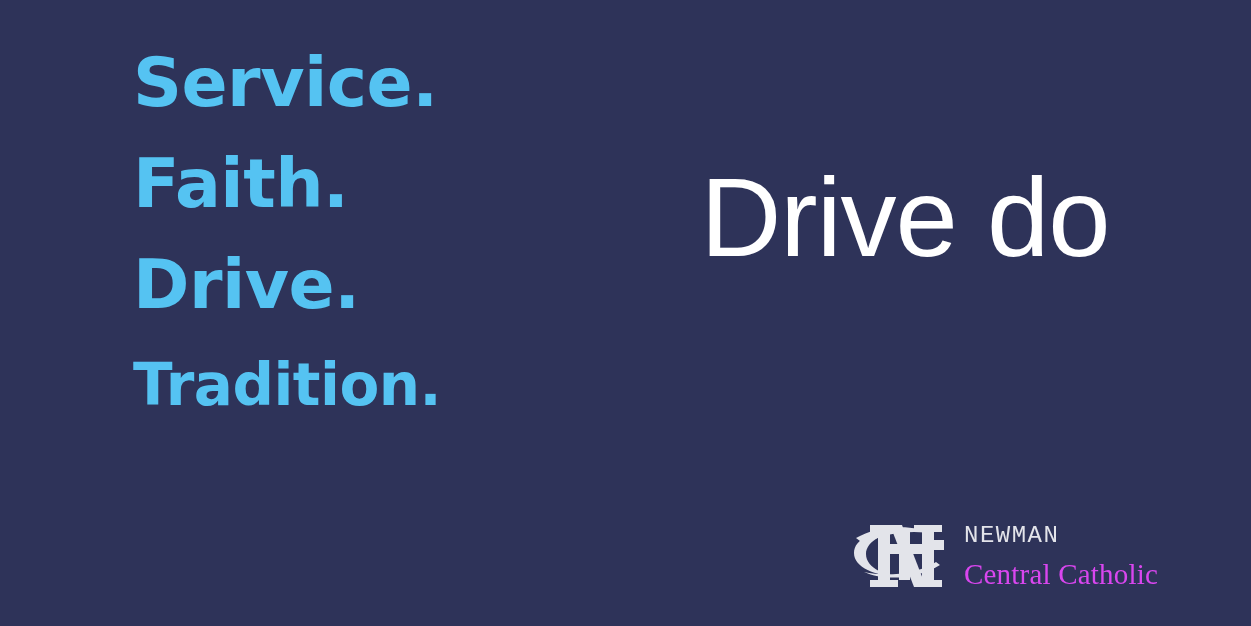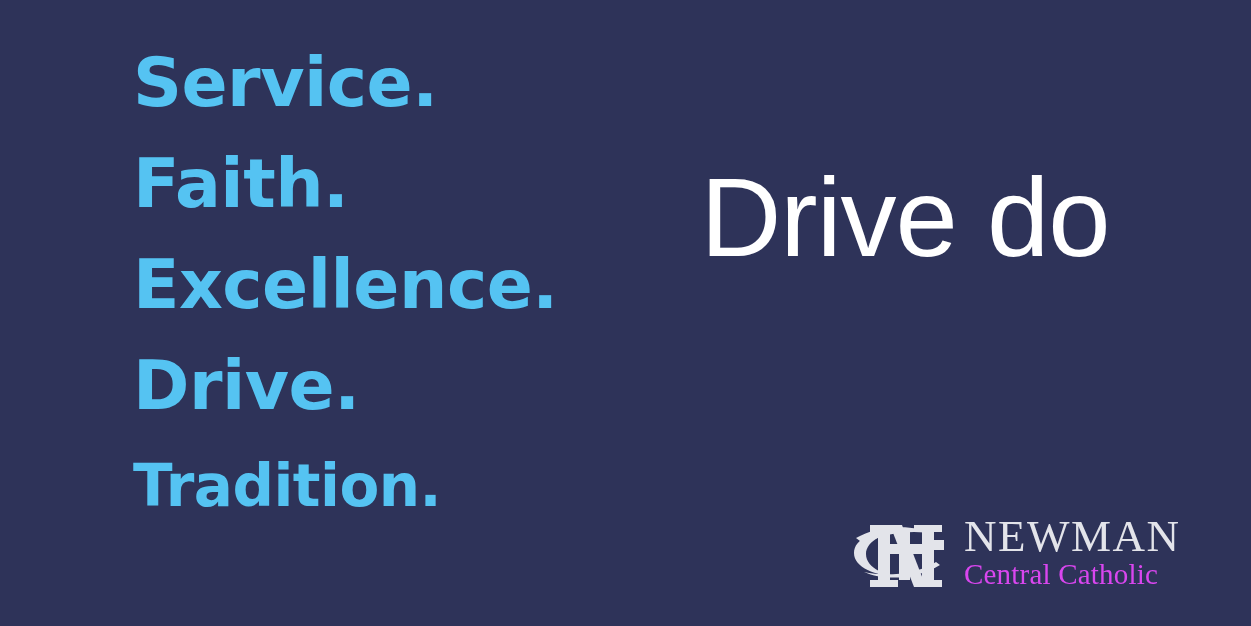--- a/index.html
+++ b/index.html
@@ -75,23 +75,23 @@
     flex: 0 0 auto;
   }
   #logo-wordmark {
     margin-left: 14px;
     display: flex;
     flex-direction: column;
     justify-content: center;
   }
   #logo-name {
     color: #e3e4ea;
-    font-family: Liberation Serif, serif;
+    font-family: Liberation Mono, monospace;
     font-weight: 400;
-    font-size: 45px;
+    font-size: 24px;
     line-height: 40px;
     letter-spacing: 1.5px;
     white-space: nowrap;
   }
   #logo-tagline {
     color: #d946ef;
     font-family: "Liberation Serif", serif;
     font-weight: 400;
     font-size: 29px;
     line-height: 33px;
@@ -101,21 +101,20 @@
   }
 </style>
 </head>
 <body>
 
 <div id="canvas">
 
   <div id="values-list">
     <div class="value-line vl-0">Service.</div>
     <div class="value-line vl-1">Faith.</div>
-    <div class="value-line vl-2">Excellence.</div>
     <div class="value-line vl-3">Drive.</div>
     <div class="value-line vl-4">Tradition.</div>
   </div>
 
   <div id="headline">
     <div class="headline-line">Drive do</div>
   </div>
 
   <div id="logo-lockup">
 

